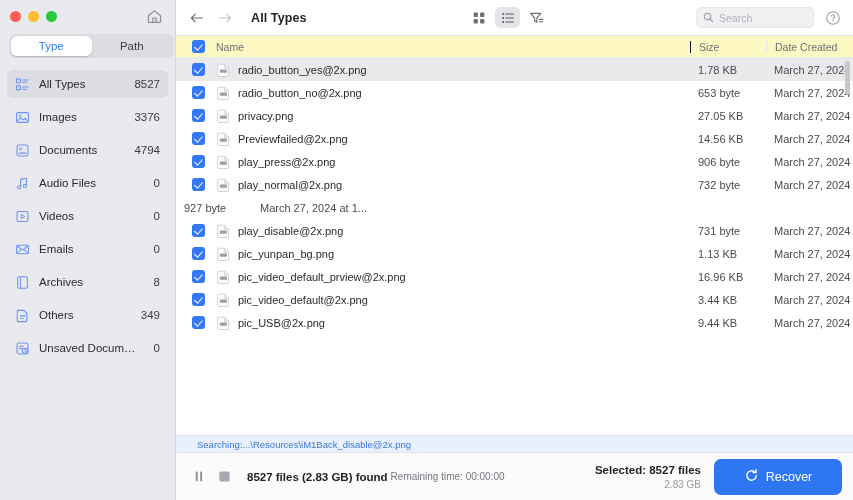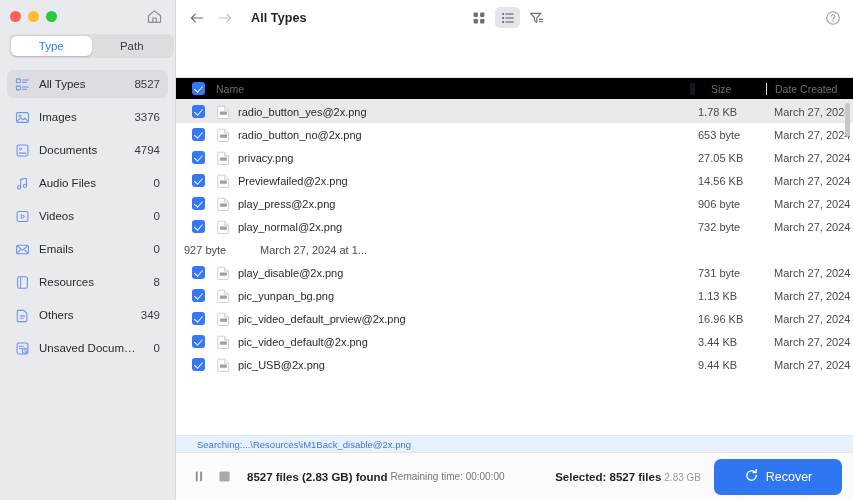--- a/index.html
+++ b/index.html
@@ -167,45 +167,44 @@
   .help-btn { width: 17px; height: 17px; display: flex; align-items: center; justify-content: center; }
 
   
   .col-head {
     height: 23px;
     flex: 0 0 23px;
     display: flex;
     align-items: center;
     border-top: 1px solid #e6e6e9;
     border-bottom: 1px solid #e9e9ec;
-    background: #000000;
+    background: #fef9c3;
     font-size: 10.5px;
     color: #6e6e76;
     position: relative;
-    margin-top: 42px;
   }
   .ck {
     width: 13px; height: 13px;
     border-radius: 3px;
     background: #3478f6;
     position: relative;
     flex: 0 0 13px;
   }
   .ck::after {
     content: "";
     position: absolute;
     left: 4px; top: 1.5px;
     width: 3.5px; height: 7px;
     border: solid #fff;
     border-width: 0 1.6px 1.6px 0;
     transform: rotate(42deg);
   }
   .col-c-name { display: flex; align-items: center; padding-left: 16px; width: 514px; flex: 0 0 514px; }
   .col-c-name .lbl { margin-left: 11px; }
-  .col-c-size { width: 76px; flex: 0 0 76px; padding-left: 16px; border-left: 5px solid #0f172a; height: 12px; line-height: 12px; }
+  .col-c-size { width: 76px; flex: 0 0 76px; padding-left: 8px; border-left: 1px solid #0f172a; height: 12px; line-height: 12px; }
   .col-c-dc   { width: 124px; flex: 0 0 124px; padding-left: 8px; border-left: 1px solid #e3e3e6; height: 12px; line-height: 12px; }
 
   
   .list-wrap {
     flex: 1;
     position: relative;
     overflow: hidden;
     background: #fff;
   }
   .row {
@@ -265,21 +264,21 @@
     align-items: center;
     padding: 0 11px 0 16px;
   }
   .transport { display: flex; align-items: center; gap: 11px; margin-right: 16px; }
   .t-btn { width: 14px; height: 14px; display: flex; align-items: center; justify-content: center; }
   .found-block { display: flex; flex-direction: row; justify-content: center; gap: 3px; }
   .found-main { font-size: 11.5px; font-weight: bold; color: #1f2024; }
   .found-sub { font-size: 10px; color: #77777f; }
   .sel-block {
     margin-left: auto;
-    display: flex; flex-direction: row;
+    display: flex; flex-direction: column;
     align-items: flex-end;
     justify-content: center;
     gap: 3px;
     margin-right: 13px;
   }
   .sel-main { font-size: 11.5px; font-weight: bold; color: #1f2024; }
   .sel-sub { font-size: 10px; color: #9a9aa2; }
   .recover-btn {
     width: 128px; height: 36px;
     background: #2f76f2;
@@ -394,21 +393,21 @@
         <span class="nav-count">0</span>
       </div>
 
       <div class="nav-item">
         <span class="nav-ico">
           <svg width="15" height="15" viewBox="0 0 16 16" fill="none">
             <rect x="2.8" y="1.9" width="10.4" height="12.2" rx="1.6" stroke="#6d93f0" stroke-width="1.15"></rect>
             <path d="M6 2.2v11.6" stroke="#6d93f0" stroke-width="1.1"></path>
           </svg>
         </span>
-        <span class="nav-label">Resources</span>
+        <span class="nav-label">Archives</span>
         <span class="nav-count">8</span>
       </div>
 
       <div class="nav-item">
         <span class="nav-ico">
           <svg width="15" height="15" viewBox="0 0 16 16" fill="none">
             <path d="M3.4 2.5h6.1l3.1 3.1v7.9a1 1 0 0 1-1 1h-8.2a1 1 0 0 1-1-1v-10a1 1 0 0 1 1-1z" stroke="#6d93f0" stroke-width="1.15" stroke-linejoin="round"></path>
             <path d="M5.6 8.4h4.8M5.6 11h3.2" stroke="#6d93f0" stroke-width="1.1" stroke-linecap="round"></path>
           </svg>
         </span>
@@ -468,20 +467,29 @@
         </span>
         <span class="vt">
           <svg width="15" height="14" viewBox="0 0 15 14" fill="none">
             <path d="M1.6 2.4h10.2L7.8 7v4.3L5.6 10V7L1.6 2.4z" stroke="#6e6e76" stroke-width="1.15" stroke-linejoin="round"></path>
             <path d="M10.4 8.4h3.4M10.4 10.8h3.4" stroke="#6e6e76" stroke-width="1.1" stroke-linecap="round"></path>
           </svg>
         </span>
       </div>
 
       <div class="toolbar-right">
+        <div class="search-box">
+          <span>
+            <svg width="11" height="11" viewBox="0 0 12 12" fill="none">
+              <circle cx="5" cy="5" r="3.6" stroke="#9a9aa2" stroke-width="1.15"></circle>
+              <path d="M7.8 7.8 10.5 10.5" stroke="#9a9aa2" stroke-width="1.15" stroke-linecap="round"></path>
+            </svg>
+          </span>
+          <input class="search-input" type="text" placeholder="Search" style="">
+        </div>
         <span class="help-btn">
           <svg width="16" height="16" viewBox="0 0 17 17" fill="none">
             <circle cx="8.5" cy="8.5" r="6.7" stroke="#9a9aa2" stroke-width="1.15"></circle>
             <path d="M6.7 6.6a1.85 1.85 0 1 1 2.1 2.1v1.1" stroke="#9a9aa2" stroke-width="1.15" stroke-linecap="round"></path>
             <circle cx="8.5" cy="11.7" r=".72" fill="#9a9aa2"></circle>
           </svg>
         </span>
       </div>
     </div>
 

